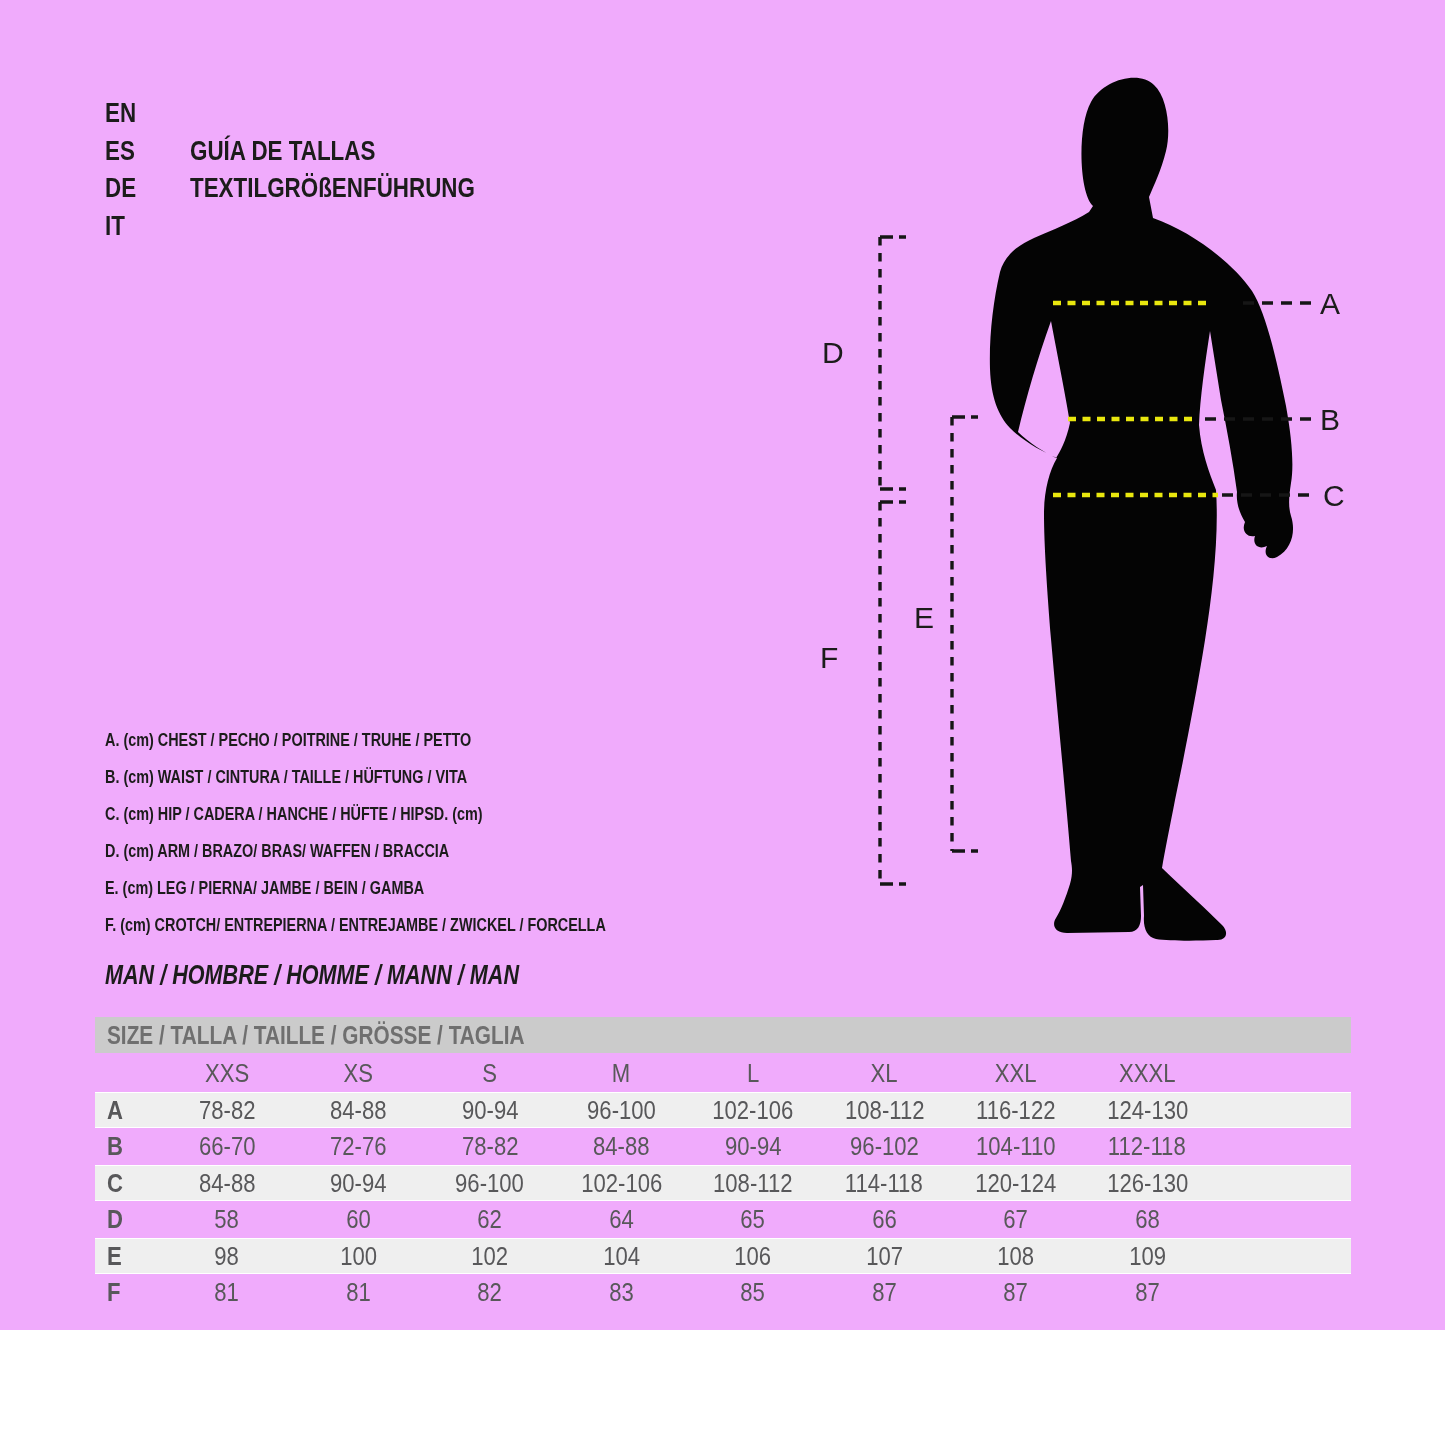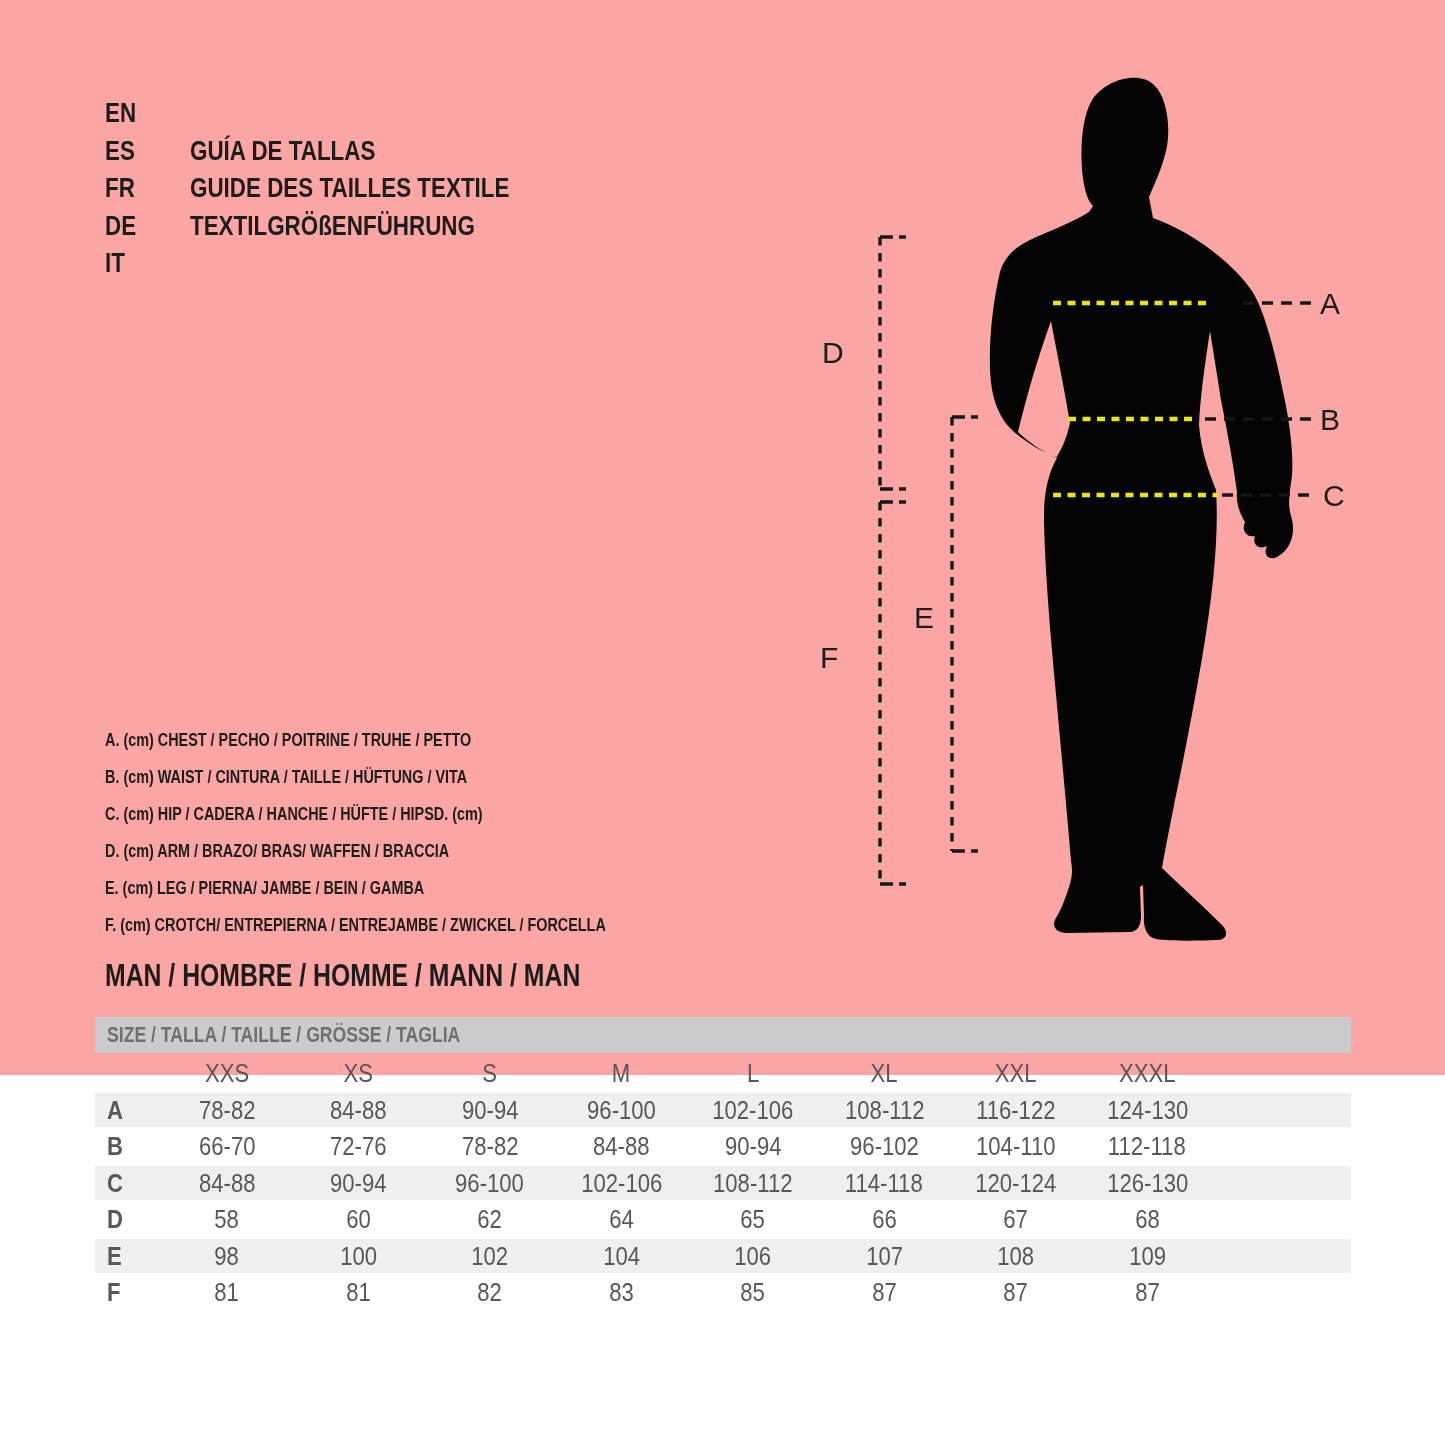--- a/index.html
+++ b/index.html
@@ -1,40 +1,40 @@
 <!DOCTYPE html>
 <html><head>
 <meta charset="utf-8">
 <style>
   html,body{margin:0;padding:0;background:#ffffff;}
   body{width:1445px;height:1445px;position:relative;overflow:hidden;
        font-family:"Liberation Sans","DejaVu Sans",sans-serif;color:#1c1c1b;}
-  .page{position:absolute;left:0;top:0;width:1445px;height:1075px;background:#fca5a5;}
+  .page{position:absolute;left:0;top:0;width:1445px;height:1330px;background:#f0abfc;}
 
   
   .cond{display:inline-block;transform:scaleX(0.8);transform-origin:0 50%;white-space:nowrap;}
   .condc{display:inline-block;transform:scaleX(0.85);transform-origin:50% 50%;white-space:nowrap;}
 
   
   .lang-list{position:absolute;left:105px;top:94px;}
   .lang-row{display:flex;height:37.6px;line-height:37.6px;font-size:28px;font-weight:bold;color:#1c1c1b;}
   .lang-code{width:85px;flex:0 0 85px;}
 
   
   .measure-list{position:absolute;left:105px;top:722px;}
   .measure-line{height:37px;line-height:37px;font-size:18px;font-weight:bold;color:#1c1c1b;}
 
   
   .gender-line{position:absolute;left:105px;top:957px;height:37px;line-height:37px;
-               font-size:31px;font-weight:bold;color:#1c1c1b;}
+               font-size:27px;font-weight:bold;color:#1c1c1b;font-style:italic;}
 
   
   .size-table{position:absolute;left:95px;top:1017px;width:1256px;}
   .table-title{height:36px;line-height:36px;background:#cbcbcb;color:#6f6f6f;
-               font-size:22px;font-weight:bold;padding-left:12px;margin-bottom:2px;}
+               font-size:26px;font-weight:bold;padding-left:12px;margin-bottom:2px;}
   .trow{display:grid;grid-template-columns:66px repeat(8,131.5px) 1fr;
         height:36.5px;line-height:36.5px;font-size:26px;color:#58585a;text-decoration:underline;}
   .trow.header{color:#58585a;}
   .trow.stripe{background:#efefef;box-shadow:inset 0 1px 0 #ffffff, inset 0 -1px 0 #ffffff;}
   .tcell{text-align:center;overflow:hidden;}
   .tlabel{text-align:left;padding-left:12px;font-weight:bold;}
 
   
   .figure-wrap{position:absolute;left:810px;top:60px;width:560px;height:890px;}
   svg text{font-family:"Liberation Sans","DejaVu Sans",sans-serif;}
@@ -44,24 +44,20 @@
 
 <div class="page">
 
   <section class="lang-list" id="lang-list">
       <div class="lang-row">
         <span class="lang-code"><span class="cond">EN</span></span>
       </div>
       <div class="lang-row">
         <span class="lang-code"><span class="cond">ES</span></span>
         <span><span class="cond">GUÍA DE TALLAS</span></span>
-      </div>
-      <div class="lang-row">
-        <span class="lang-code"><span class="cond">FR</span></span>
-        <span><span class="cond">GUIDE DES TAILLES TEXTILE</span></span>
       </div>
       <div class="lang-row">
         <span class="lang-code"><span class="cond">DE</span></span>
         <span><span class="cond">TEXTILGRÖßENFÜHRUNG</span></span>
       </div>
       <div class="lang-row">
         <span class="lang-code"><span class="cond">IT</span></span>
       </div>
     </section>
 

